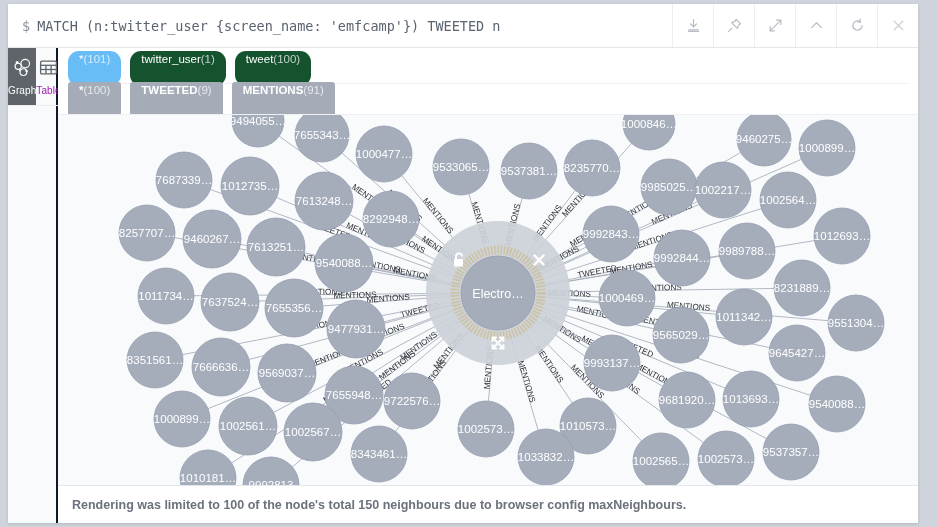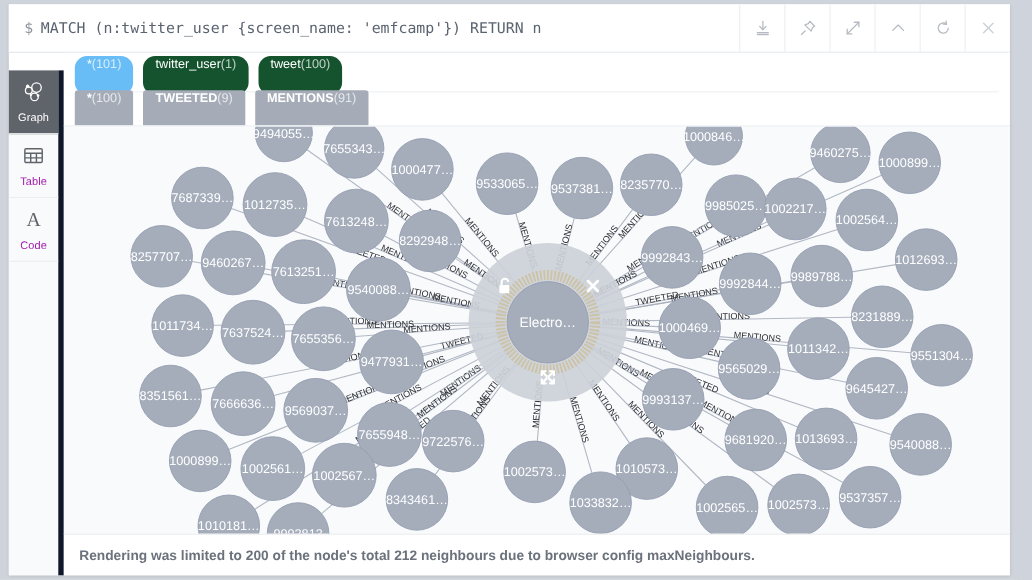--- a/index.html
+++ b/index.html
@@ -44,22 +44,22 @@
   }
   .tool-btn svg { display: block; }
 
   
   .body { flex: 1 1 auto; display: flex; min-height: 0; }
 
   
   .sidebar {
     width: 50px; flex: 0 0 50px;
     background: #f9fafb;
-    border-right: 5px solid #0f172a;
-    display: flex; flex-direction: column; margin-top: 16px;
+    border-right: 2px solid #0f172a;
+    display: flex; flex-direction: row;
   }
   .side-item {
     height: 58px;
     display: flex; flex-direction: column;
     align-items: center; justify-content: center;
     gap: 3px;
     color: #a21caf;
     cursor: pointer;
     border-bottom: 1px solid #eceef1;
   }
@@ -119,21 +119,21 @@
   }
 </style>
 </head>
 <body>
 
 <div id="app">
 
   <div class="querybar">
     <div class="query-text">
       <span class="dollar">$</span>
-      <span>MATCH (n:twitter_user {screen_name: 'emfcamp'}) RETURN n</span>
+      <span>MATCH (n:twitter_user {screen_name: 'emfcamp'}) TWEETED n</span>
     </div>
     <div class="tool-group">
       <div class="tool-btn">
         <svg width="17" height="17" viewBox="0 0 17 17" fill="none" stroke="#b7bcc4" stroke-width="1.2" stroke-linecap="round">
           <path d="M8.5 2.5 V9.5"></path>
             <path d="M5.6 7 L8.5 10 L11.4 7"></path>
             <path d="M3.5 12.8 H13.5"></path>
             <path d="M3.5 14.4 H13.5"></path>
         </svg>
       </div>
@@ -685,18 +685,18 @@
                 </g>
                 <g>
                   <path d="M 434.5 222.5 L 439 227 M 434.5 222.5 h 3.6 M 434.5 222.5 v 3.6M 445.5 233.5 L 441 229 M 445.5 233.5 h -3.6 M 445.5 233.5 v -3.6M 445.5 222.5 L 441 227 M 445.5 222.5 h -3.6 M 445.5 222.5 v 3.6M 434.5 233.5 L 439 229 M 434.5 233.5 h 3.6 M 434.5 233.5 v -3.6" stroke="#ffffff" stroke-width="2" fill="none" stroke-linecap="round"></path>
                 </g>
               </g>
             </g>
         </svg>
       </div>
 
       <div class="statusbar">
-        <span>Rendering was limited to 200 of the node's total 212 neighbours due to browser config maxNeighbours.</span>
+        <span>Rendering was limited to 100 of the node's total 150 neighbours due to browser config maxNeighbours.</span>
       </div>
 
     </div>
   </div>
 </div>
 
 </body></html>

